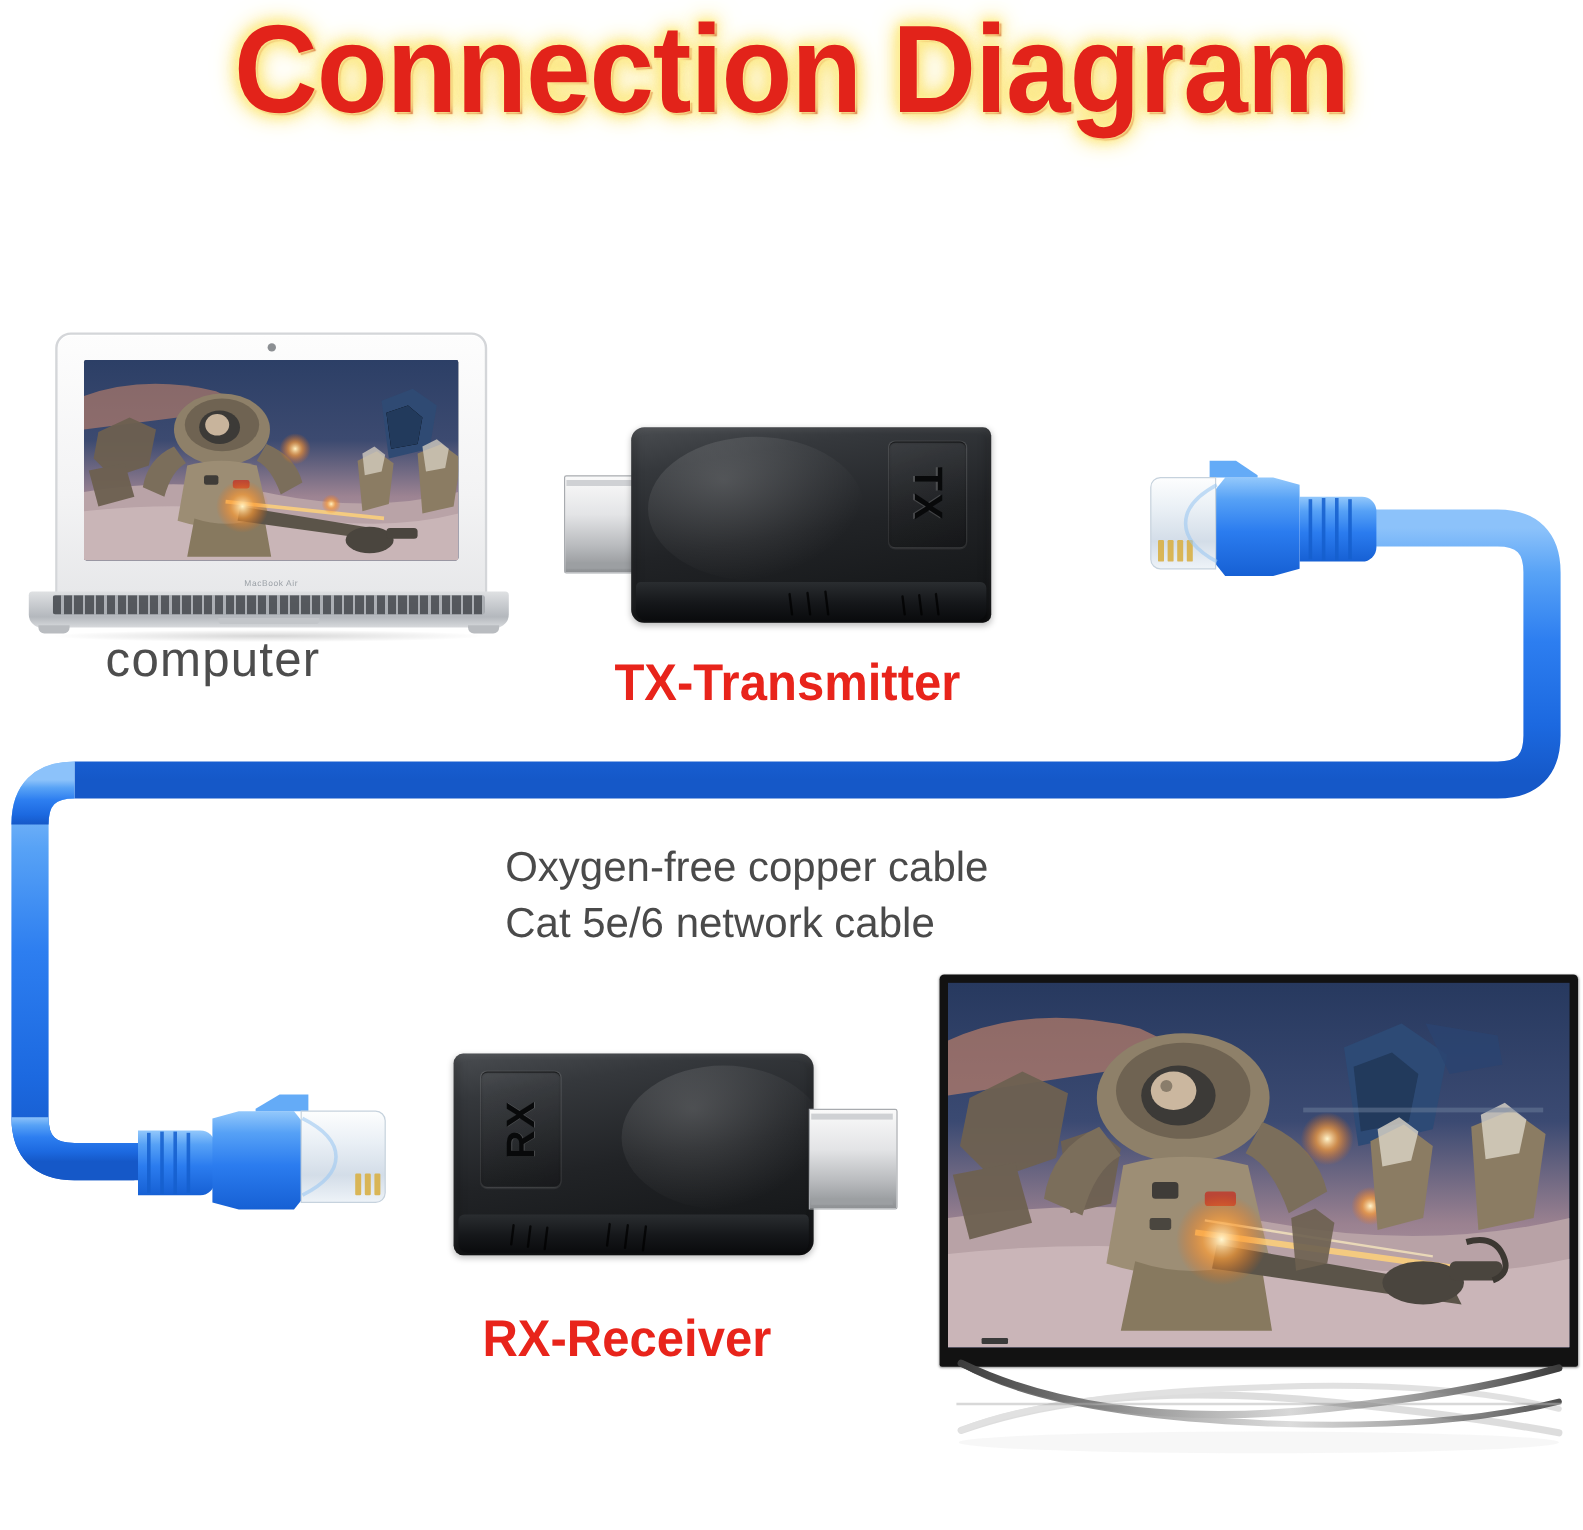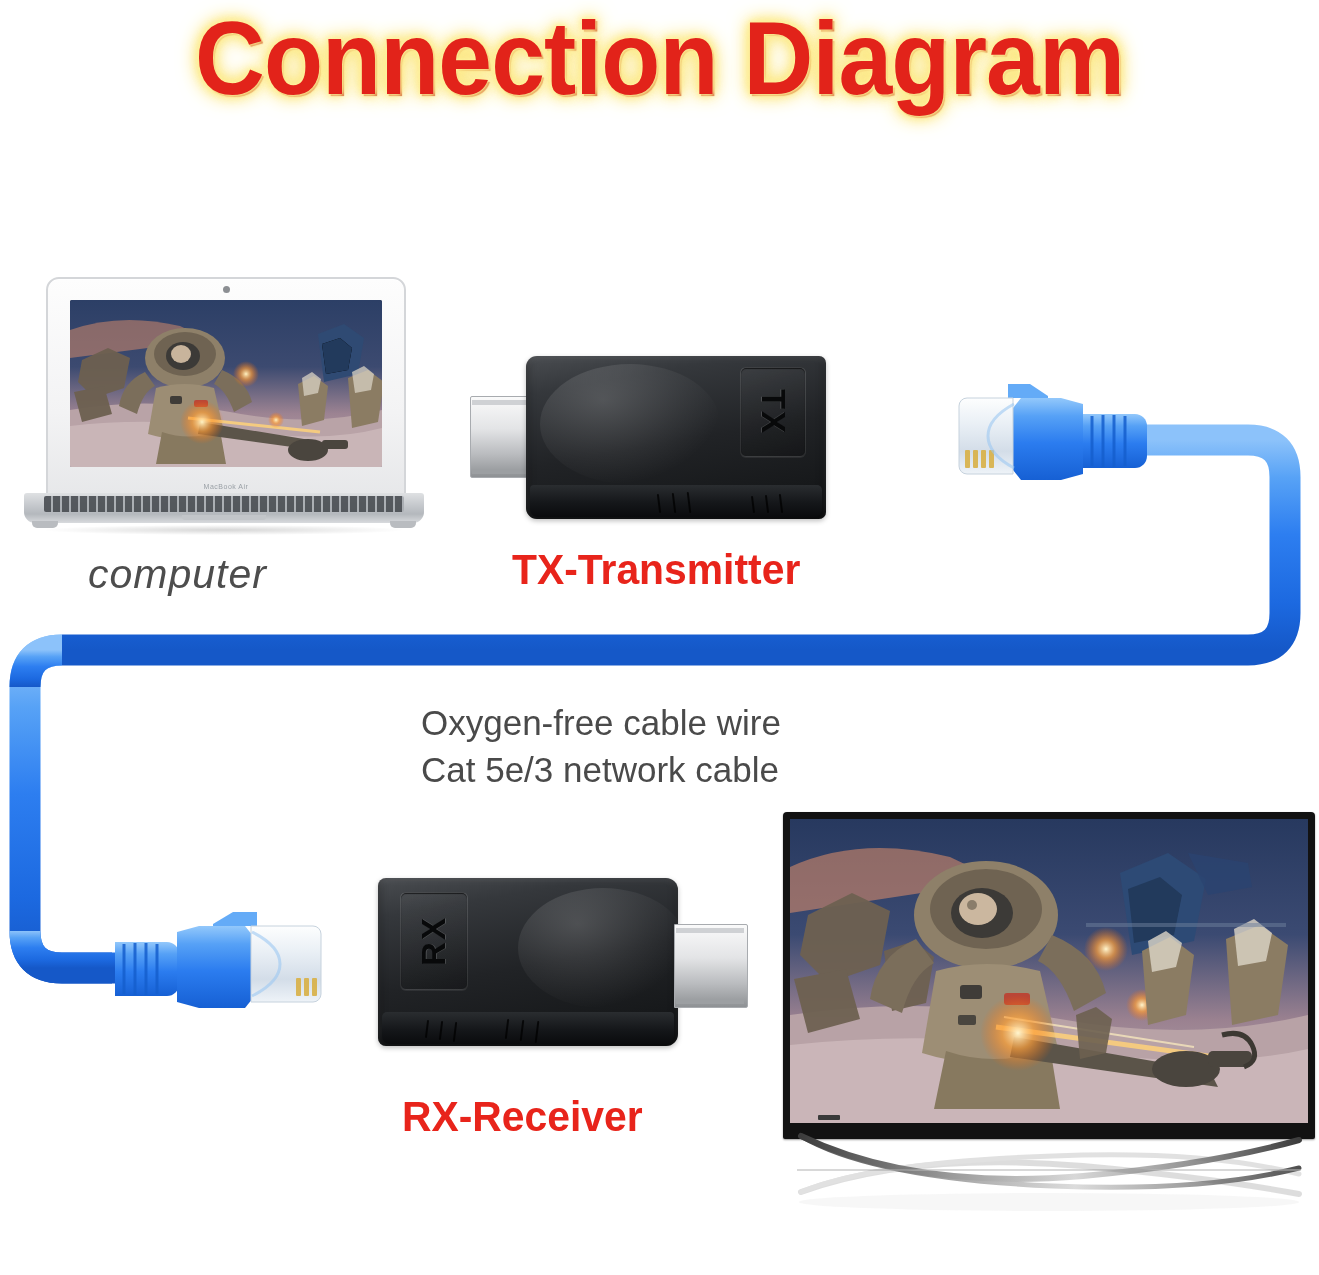--- a/index.html
+++ b/index.html
@@ -425,21 +425,21 @@
       <div class="macbook-text">MacBook Air</div>
     </div>
     <div class="hinge">
       <div class="keyboard"></div>
       <div class="trackpad-lip"></div>
     </div>
     <div class="foot l"></div>
     <div class="foot r"></div>
     <div class="laptop-shadow"></div>
   </div>
-  <div class="lbl lbl-computer" style="left:88px; top:551px;font-style:italic;">computer</div>
+  <div class="lbl lbl-computer" style="left:88px; top:526px;">computer</div>
 
   <div class="dongle tx">
 
     <div class="hdmi-plug" style="left:0px; top:44px; width:72px; height:82px; border-radius:2px 0 0 2px;"></div>
     <div style="position:absolute;left:2px;top:48px;width:66px;height:5px;background:#cfd1d4;"></div>
     <div style="position:absolute;left:2px;top:117px;width:66px;height:5px;background:#9c9fa2;"></div>
 
     <div class="body-main" style="left:56px; top:4px; width:300px; height:163px; border-radius:11px 7px 7px 11px;"></div>
     <div class="body-bevel" style="left:60px; top:133px; width:292px; height:32px; border-radius:4px 5px 8px 8px;"></div>
     <div class="gloss" style="left:70px; top:12px; width:180px; height:120px;"></div>
@@ -451,22 +451,22 @@
     <div class="vent" style="left:188px; top:142px; height:19px; transform:rotate(-7deg);"></div>
     <div class="vent" style="left:203px; top:141px; height:20px; transform:rotate(-7deg);"></div>
     <div class="vent" style="left:218px; top:140px; height:21px; transform:rotate(-7deg);"></div>
     <div class="vent" style="left:282px; top:144px; height:17px; transform:rotate(-7deg);"></div>
     <div class="vent" style="left:296px; top:143px; height:18px; transform:rotate(-7deg);"></div>
     <div class="vent" style="left:310px; top:142px; height:19px; transform:rotate(-7deg);"></div>
   </div>
   <div class="lbl lbl-red" style="left:512px; top:545px;">TX-Transmitter</div>
 
   <div class="cable-note" style="left:421px; top:700px;">
-    <div>Oxygen-free cable wire</div>
-    <div>Cat 5e/3 network cable</div>
+    <div>Oxygen-free copper cable</div>
+    <div>Cat 5e/6 network cable</div>
   </div>
 
   <div class="dongle rx">
 
     <div class="body-main" style="left:0px; top:6px; width:300px; height:168px; border-radius:8px 12px 12px 8px;"></div>
     <div class="body-bevel" style="left:4px; top:140px; width:292px; height:32px; border-radius:5px 4px 8px 8px;"></div>
     <div class="gloss" style="left:140px; top:16px; width:170px; height:120px;"></div>
 
     <div class="label-plate" style="left:22px; top:20px; width:66px; height:96px;">
       <span class="plate-text rx-rot">RX</span>

